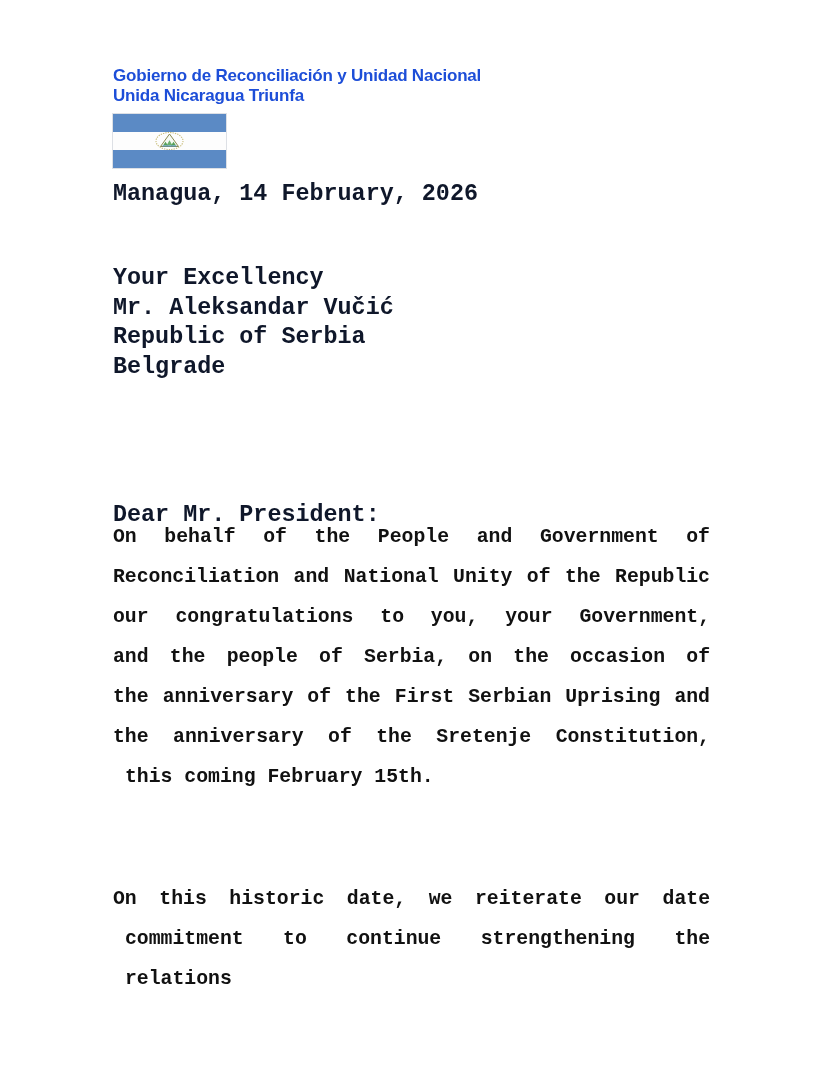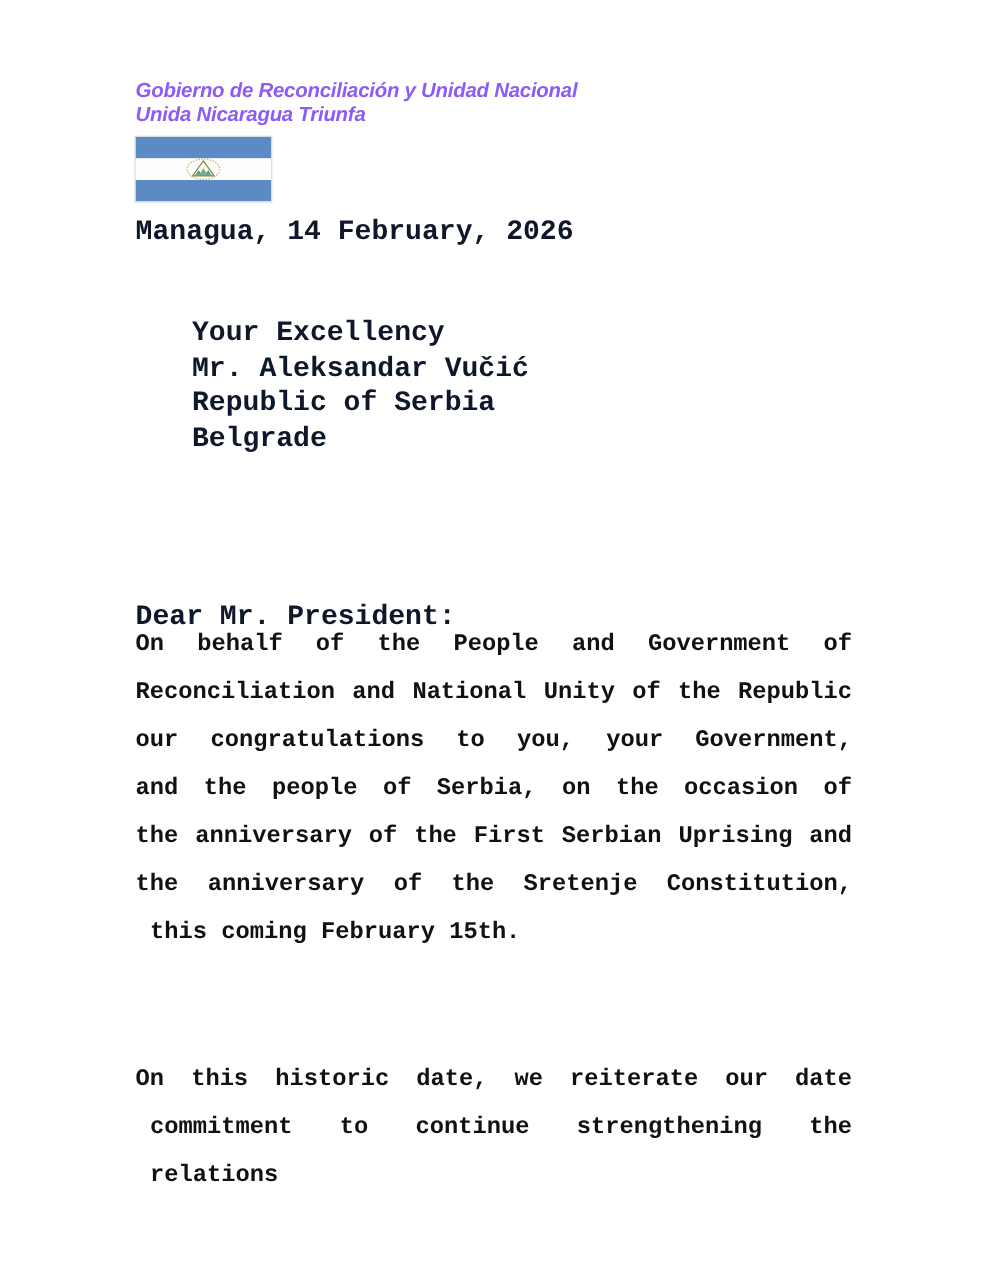--- a/index.html
+++ b/index.html
@@ -18,23 +18,22 @@
   }
   .letterhead {
     position: absolute;
     left: 113px;
     top: 66px;
     font-family: "Liberation Sans", "DejaVu Sans", sans-serif;
     font-weight: bold;
     font-size: 17px;
     line-height: 20px;
     letter-spacing: -0.2px;
-    color: #8b5cf6;
+    color: #1d4ed8;
     white-space: nowrap;
-    font-style: italic;
   }
   .flag {
     position: absolute;
     left: 113px;
     top: 114px;
     width: 113px;
     height: 54px;
     box-shadow: 0 0 0 1px rgba(120, 130, 150, 0.25);
   }
   .flag svg { display: block; width: 100%; height: 100%; }
@@ -43,21 +42,21 @@
   .mono-big {
     position: absolute;
     left: 113px;
     font-size: 23.4px;
     font-weight: bold;
     line-height: 29.5px;
     white-space: nowrap;
     color: #0f172a;
   }
   .dateline   { top: 179px; line-height: 30px; }
-  .recipient  { top: 264px; margin-left: 47px; }
+  .recipient  { top: 264px; }
   .salutation { top: 457px; margin-top: 44px; }
   .para {
     position: absolute;
     left: 113px;
     width: 597px;
     font-size: 19.8px;
     font-weight: bold;
     line-height: 40px;
     color: #111111;
   }

